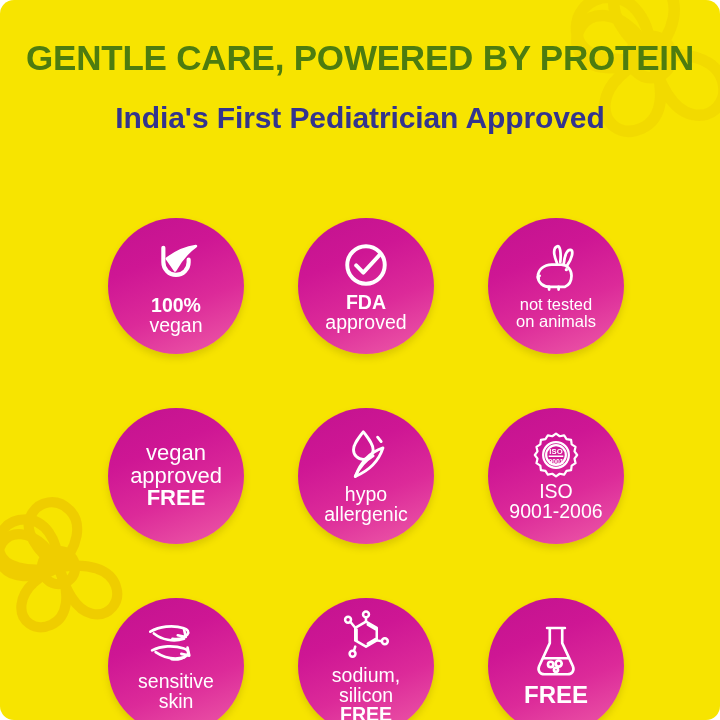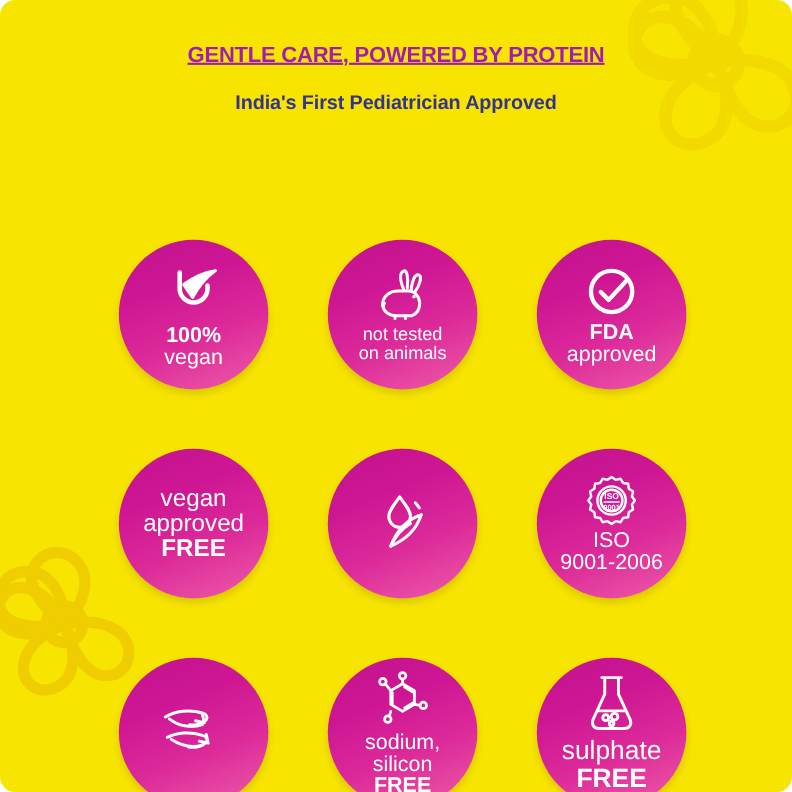--- a/index.html
+++ b/index.html
@@ -42,31 +42,30 @@
     letter-spacing: .2px;
   }
 
   
   #headings {
     position: absolute;
     left: 0; right: 0; top: 40px;
     text-align: center;
   }
   #title {
-    font-size: 20px;
+    font-size: 35px;
     font-weight: bold;
     letter-spacing: -0.2px;
-    color: #a21caf;
+    color: #4d7c0f;
     line-height: 1.05;
     white-space: nowrap;
-    text-decoration: underline;
   }
   #subtitle {
     margin-top: 21px;
-    font-size: 18px;
+    font-size: 30px;
     font-weight: bold;
     color: #33348E;
     line-height: 1.33;
     letter-spacing: -0.1px;
   }
   #subtitle .ln { display: block; white-space: nowrap; }
 
   
   #grid {
     position: absolute;
@@ -168,63 +167,67 @@
           <svg width="58" height="56" viewBox="0 0 64 62" fill="none" stroke="#fff" stroke-width="4.6" stroke-linecap="round" stroke-linejoin="round">
       <path d="M18 12 v16 a14 14 0 0 0 28 0 v-3"></path>
       <path d="M22 24 l9 13 C36 28 44 17 54 10 40 12 31 17 22 24Z" fill="#fff" stroke-width="3"></path>
     </svg>
         </div>
         <div class="lines">
           <span class="l bold">100%</span>
           <span class="l reg">vegan</span>
         </div>
       </div>
+      <div class="badge sz-md with-icon">
+        <div class="glyph">
+          <svg width="50" height="50" viewBox="0 0 56 56" fill="none" stroke="#fff" stroke-width="4.4" stroke-linecap="round" stroke-linejoin="round">
+      <circle cx="28" cy="28" r="21"></circle>
+      <path d="M17 28.5 l8 8 L43 17"></path>
+    </svg>
+        </div>
+        <div class="lines">
+          <span class="l bold">FDA</span>
+          <span class="l reg">approved</span>
+        </div>
+      </div>
       <div class="badge sz-sm with-icon">
         <div class="glyph">
           <svg width="52" height="50" viewBox="0 0 60 58" fill="none" stroke="#fff" stroke-width="3.2" stroke-linecap="round" stroke-linejoin="round">
       <path d="M31 23 C27 13 27 6 31 4 c4-2 5 8 4 18"></path>
       <path d="M39 24 C40 14 43 7 47 8 c4 1 1 11-4 18"></path>
       <path d="M36 25 c7 0 12 6 12 13 0 6-3 11-8 13 l-16 0 c-9 0-15-5-15-12 0-8 7-14 16-14Z"></path>
       <circle cx="42" cy="31" r="1.9" fill="#fff" stroke="none"></circle>
       <path d="M11 38 c-2 0 -3 2 -1 3"></path>
       <path d="M22 51 v3 M33 51 v3"></path>
     </svg>
         </div>
         <div class="lines">
           <span class="l reg">not tested</span>
           <span class="l reg">on animals</span>
         </div>
       </div>
-      <div class="badge sz-md with-icon">
-        <div class="glyph">
-          <svg width="50" height="50" viewBox="0 0 56 56" fill="none" stroke="#fff" stroke-width="4.4" stroke-linecap="round" stroke-linejoin="round">
-      <circle cx="28" cy="28" r="21"></circle>
-      <path d="M17 28.5 l8 8 L43 17"></path>
-    </svg>
-        </div>
-        <div class="lines">
-          <span class="l bold">FDA</span>
-          <span class="l reg">approved</span>
-        </div>
-      </div>
       <div class="badge sz-lg text-only">
         <div class="lines">
           <span class="l reg">vegan</span>
           <span class="l reg">approved</span>
           <span class="l bold">FREE</span>
         </div>
       </div>
       <div class="badge sz-md with-icon">
         <div class="glyph">
           <svg width="50" height="54" viewBox="0 0 56 60" fill="none" stroke="#fff" stroke-width="3.2" stroke-linecap="round" stroke-linejoin="round">
       <path d="M25 4 c6 8 11 14 11 20 a11 11 0 0 1 -22 0 c0-6 5-12 11-20Z"></path>
       <path d="M41 10 l4 5"></path>
       <path d="M47 22 c-5 16-17 26-31 32 6-16 16-27 31-32Z"></path>
       <path d="M16 54 c4-9 10-17 20-23"></path>
     </svg>
+        </div>
+        <div class="lines">
+          <span class="l reg">hypo</span>
+          <span class="l reg">allergenic</span>
         </div>
       </div>
       <div class="badge sz-md with-icon">
         <div class="glyph">
           <svg width="48" height="48" viewBox="0 0 56 56" fill="none" stroke="#fff" stroke-width="2.6" stroke-linejoin="round">
       <path d="M28 3 l4.3 3.1 5.2-1.1 2.8 4.5 5.3 .8 .7 5.3 4.5 2.9-1.2 5.2 3.1 4.3-3.1 4.3 1.2 5.2-4.5 2.9-.7 5.3-5.3 .8-2.8 4.5-5.2-1.1L28 53l-4.3-3.1-5.2 1.1-2.8-4.5-5.3-.8-.7-5.3-4.5-2.9 1.2-5.2L3.3 28l3.1-4.3-1.2-5.2 4.5-2.9 .7-5.3 5.3-.8 2.8-4.5 5.2 1.1Z"></path>
       <circle cx="28" cy="28" r="15"></circle>
       <circle cx="28" cy="28" r="11.5"></circle>
       <text x="28" y="26.5" font-family="Liberation Sans, sans-serif" font-size="9" font-weight="bold" fill="#fff" stroke="none" text-anchor="middle">ISO</text>
       <path d="M19.5 29.5 h17" stroke-width="1.6"></path>
@@ -239,20 +242,24 @@
       <div class="badge sz-md with-icon">
         <div class="glyph">
           <svg width="62" height="48" viewBox="0 0 70 54" fill="none" stroke="#fff" stroke-width="3" stroke-linecap="round" stroke-linejoin="round">
       <path d="M6 12 c10-6 25-8 38-4 4 1 6 4 4 7 -3 4-10 6-17 5"></path>
       <path d="M10 14 c9 7 22 10 34 6"></path>
       <path d="M44 9 l2 9 -9 -2"></path>
       <path d="M8 33 c10-5 24-6 36-2 4 1 6 4 4 7 -3 4-11 6-18 5"></path>
       <path d="M12 35 c9 6 21 9 32 6"></path>
       <path d="M48 30 l2 9 -9-2"></path>
     </svg>
+        </div>
+        <div class="lines">
+          <span class="l reg">sensitive</span>
+          <span class="l reg">skin</span>
         </div>
       </div>
       <div class="badge sz-md with-icon">
         <div class="glyph">
           <svg width="52" height="56" viewBox="0 0 58 62" fill="none" stroke="#fff" stroke-width="2.8" stroke-linecap="round" stroke-linejoin="round">
       <path d="M29 16 l12 7 v14 l-12 7 -12-7 V23Z"></path>
       <path d="M31 19.5 l8.5 5 M39.5 35.5 l-8.5 5 M18.5 25 v12"></path>
       <circle cx="29" cy="8" r="3.3"></circle>
             <path d="M29 11.3 V16"></path>
       <circle cx="50" cy="38" r="3.3"></circle>
@@ -274,21 +281,20 @@
           <svg width="48" height="56" viewBox="0 0 54 62" fill="none" stroke="#fff" stroke-width="3" stroke-linecap="round" stroke-linejoin="round">
       <path d="M17 4 h20"></path>
       <path d="M20 5 v16 L8 47 c-2 5 1 9 6 9 h26 c5 0 8-4 6-9 L34 21 V5"></path>
       <path d="M13.5 38 h27"></path>
       <circle cx="21" cy="45" r="3"></circle>
       <circle cx="30" cy="44" r="3.4"></circle>
       <circle cx="27" cy="51" r="2.3"></circle>
     </svg>
         </div>
         <div class="lines">
-          <span class="l reg">sulphate</span>
           <span class="l bold">FREE</span>
         </div>
       </div>
     </div>
 
   <div id="copyright">© 2025 Viacom International Inc.</div>
 
 </div>
 
 </body></html>

